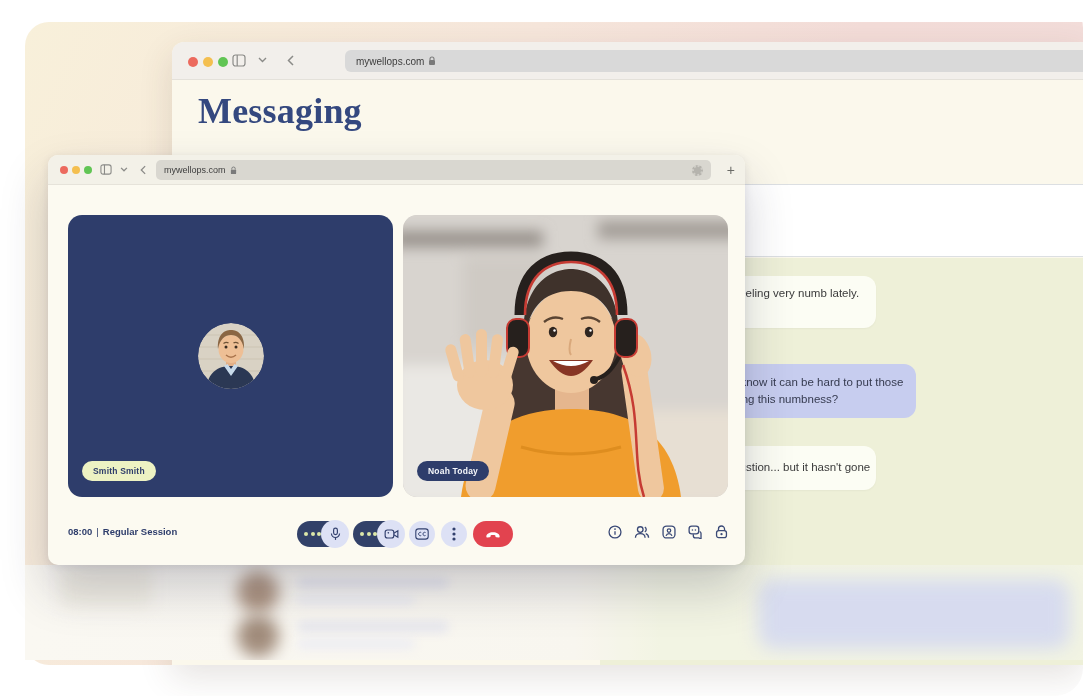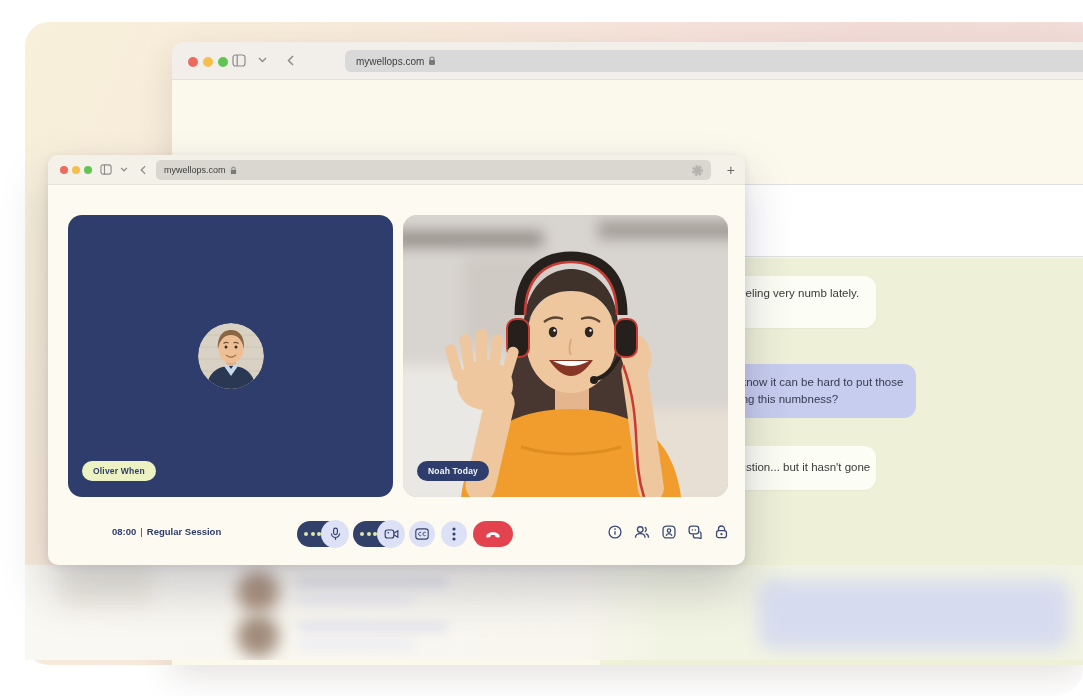--- a/index.html
+++ b/index.html
@@ -69,21 +69,21 @@
   .tile-left { left:20px; background:#2e3d6b; }
   .tile-right { left:355px; background:#d8d4cf; }
   .avatar-circle { position:absolute; left:50%; top:50%; width:66px; height:66px; margin:-33px 0 0 -33px;
                    border-radius:50%; overflow:hidden; }
   .name-badge { position:absolute; left:14px; bottom:16px; border-radius:11px; padding:5px 11px;
                 font-size:8.5px; font-weight:700; letter-spacing:.2px; }
   .badge-yellow { background:#edf2c3; color:#2e3d6b; }
   .badge-navy { background:#2e3d6b; color:#f5f7fb; }
 
   .callbar { position:absolute; left:0; right:0; top:364px; height:30px; }
-  .timer { position:absolute; left:20px; top:7px; font-size:9.5px; font-weight:700; color:#2e3d6b;margin-left:44px; }
+  .timer { position:absolute; left:20px; top:7px; font-size:9.5px; font-weight:700; color:#2e3d6b; }
   .timer .sep { margin:0 4px; color:#2e3d6b; font-weight:400; }
   .controls { position:absolute; left:249px; top:2px; display:flex; align-items:center; gap:6px; }
   .toggle { position:relative; width:50px; height:26px; border-radius:13px; background:#324169; }
   .toggle .dots { position:absolute; left:7px; top:11px; display:flex; gap:2.5px; }
   .toggle .dots i { width:4px; height:4px; border-radius:50%; background:#dde8a9; }
   .knob { position:absolute; right:-2px; top:-1px; width:28px; height:28px; border-radius:50%;
           background:#dde1f5; display:flex; align-items:center; justify-content:center; }
   .circle-btn { width:26px; height:26px; border-radius:50%; background:#dde1f5;
                 display:flex; align-items:center; justify-content:center; }
   .end-btn { width:40px; height:26px; border-radius:13px; background:#e2434f;
@@ -131,20 +131,21 @@
           </svg>
       </span>
       <div class="urlbar-bg">
         <span class="url-text">mywellops.com</span>
         <svg width="8" height="10" viewBox="0 0 8 10">
             <path d="M2 4V3a2 2 0 0 1 4 0v1" fill="none" stroke="#7a7a7a" stroke-width="1.1"></path>
             <rect x="1" y="4" width="6" height="5" rx="1" fill="#7a7a7a"></rect>
           </svg>
       </div>
     </div>
+    <h1 class="page-title">Messaging</h1>
 
     <div class="chat-header-strip"></div>
     <div class="chat-pane"></div>
   </div>
 
   <div class="day-label" style="position:absolute;">Today</div>
 
   <div class="bubble bubble-client b1">
     <div>now to start this... but I've been feeling very numb lately.</div>
     <div>flat.</div>
@@ -224,21 +225,21 @@
             <path d="M26 43 L33 53 L40 43 L36.5 41 L33 46 L29.5 41 Z" fill="#c8daea"></path>
             <ellipse cx="33" cy="26" rx="12.5" ry="14" fill="#eebf95"></ellipse>
             <path d="M20 26 C19 12 26 7 33 7 C40 7 47 12 46 26 C44 16 39 12 33 12 C27 12 22 16 20 26 Z" fill="#8a6643"></path>
             <circle cx="28" cy="24" r="1.5" fill="#3a2d22"></circle>
               <circle cx="38" cy="24" r="1.5" fill="#3a2d22"></circle>
             <path d="M25.5 20.5 q2.5 -1.8 5 -.6 M35.5 19.9 q2.5 -1.2 5 .6" stroke="#6d5236" stroke-width="1.2" fill="none"></path>
             <path d="M28 32 Q33 36.5 38 32" stroke="#a9744c" stroke-width="1.4" fill="none"></path>
           </g>
         </svg>
       </div>
-      <span class="name-badge badge-yellow">Oliver When</span>
+      <span class="name-badge badge-yellow">Smith Smith</span>
     </div>
 
     <div class="tile tile-right">
       <svg width="325" height="282" viewBox="0 0 325 282">
         <defs>
           <filter id="bgblur" x="-20%" y="-20%" width="140%" height="140%">
               <feGaussianBlur stdDeviation="7"></feGaussianBlur>
             </filter>
           <clipPath id="tileclip">
               <rect width="325" height="282" rx="14"></rect>

